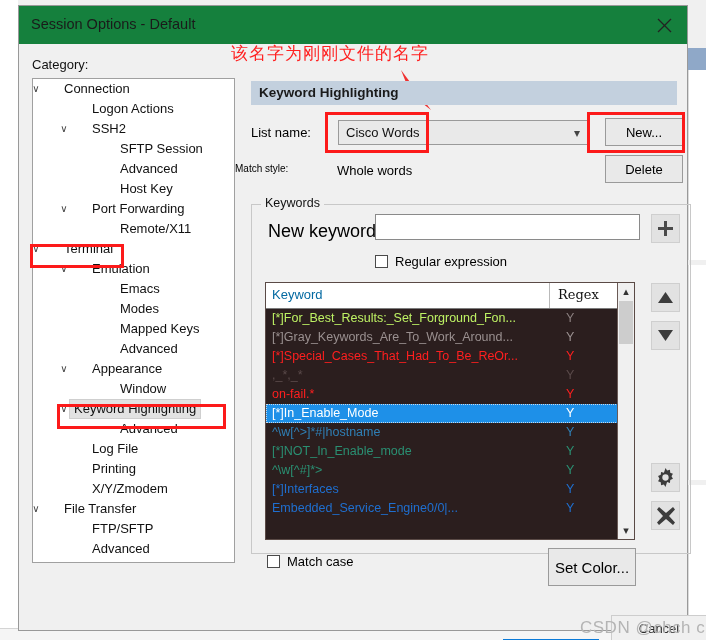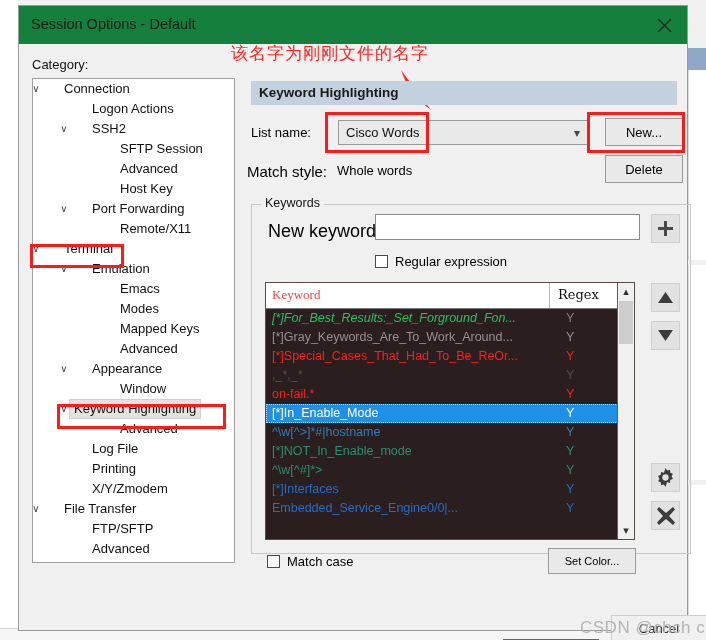--- a/index.html
+++ b/index.html
@@ -71,21 +71,21 @@
     background:#e9e9e9;border:1px solid #9a9a9a;box-sizing:border-box;cursor:pointer;
   }
   #combo .val{position:absolute;left:7px;top:4px;font-size:13px;color:#111;}
   #combo .chev{position:absolute;right:8px;top:5px;font-size:12px;color:#444;}
   #btn-new{
     position:absolute;left:586px;top:112px;width:78px;height:28px;
     background:#e9e9e9;border:1px solid #9a9a9a;box-sizing:border-box;
     font-size:13px;cursor:pointer;
     display:flex;align-items:center;justify-content:center;
   }
-  #lbl-matchstyle{position:absolute;left:228px;top:157px;font-size:15px;}
+  #lbl-matchstyle{position:absolute;left:216px;top:157px;font-size:10px;}
   #val-matchstyle{position:absolute;left:318px;top:157px;font-size:13px;}
   #btn-delete{
     position:absolute;left:586px;top:149px;width:78px;height:28px;
     background:#e9e9e9;border:1px solid #9a9a9a;box-sizing:border-box;
     font-size:13px;cursor:pointer;
     display:flex;align-items:center;justify-content:center;
   }
 
   
   #grp{
@@ -112,21 +112,21 @@
 
   
   #listwrap{
     position:absolute;left:246px;top:276px;width:370px;height:258px;
     border:1px solid #5a4a46;box-sizing:border-box;background:#2b1e1e;overflow:hidden;
   }
   #lhead{
     position:absolute;left:0;top:0;width:368px;height:26px;background:#ffffff;
     border-bottom:1px solid #7c7c7c;box-sizing:border-box;
   }
-  #lhead .hk{position:absolute;left:6px;top:4px;font-family:Liberation Serif, serif;font-size:13px;color:#ef4444;}
+  #lhead .hk{position:absolute;left:6px;top:4px;font-family:Liberation Sans, sans-serif;font-size:13px;color:#0369a1;}
   #lhead .hr{position:absolute;left:292px;top:4px;font-family:"DejaVu Serif","Liberation Serif",serif;font-size:13px;color:#111;}
   #lhead .hsep{position:absolute;left:283px;top:0;width:1px;height:25px;background:#b9b9b9;}
   #lrows{position:absolute;left:0;top:26px;width:354px;}
   .krow{position:relative;height:19px;line-height:19px;white-space:nowrap;font-size:12.5px;}
   .krow .kw{position:absolute;left:6px;}
   .krow .rgx{position:absolute;left:300px;}
   .krow.sel{background:#1e90e8;outline:1px dotted #c8d8e8;outline-offset:-1px;}
   .krow.sel .kw,.krow.sel .rgx{color:#ffffff !important;}
   
   #lsb{position:absolute;right:0;top:0;width:17px;height:256px;background:#f0f0f0;border-left:1px solid #6a5a56;box-sizing:border-box;}
@@ -134,22 +134,22 @@
   #lsb .thumb{position:absolute;left:1px;top:18px;width:14px;height:43px;background:#cdcdcd;cursor:pointer;}
 
   
   .sidebtn{
     position:absolute;width:29px;height:29px;background:#e2e2e2;border:1px solid #cfcfcf;
     box-sizing:border-box;display:flex;align-items:center;justify-content:center;cursor:pointer;
   }
 
   #chk-case-wrap{position:absolute;left:248px;top:548px;font-size:13px;display:flex;align-items:center;cursor:pointer;}
   #btn-setcolor{
-    position:absolute;left:529px;top:542px;width:88px;height:26px;
-    background:#e9e9e9;border:1px solid #9a9a9a;box-sizing:border-box;font-size:11px;
+    position:absolute;left:529px;top:542px;width:88px;height:38px;
+    background:#e9e9e9;border:1px solid #9a9a9a;box-sizing:border-box;font-size:15px;
     display:flex;align-items:center;justify-content:center;cursor:pointer;text-align:right;
   }
 
   
   #btn-ok{
     position:absolute;left:484px;top:609px;width:96px;height:26px;
     background:#e9e9e9;border:2px solid #0a7ad8;box-sizing:border-box;font-size:13px;
     display:flex;align-items:center;justify-content:center;cursor:pointer;margin-top:24px;
   }
   #btn-cancel{
@@ -307,21 +307,21 @@
   </div>
 
   <div id="listwrap">
     <div id="lhead">
       <span class="hk">Keyword</span>
       <span class="hsep"></span>
       <span class="hr">Regex</span>
     </div>
     <div id="lrows">
         <div class="krow">
-          <span class="kw" style="color: #22c55e; font-style: italic;">[*]For_Best_Results:_Set_Forground_Fon...</span>
+          <span class="kw" style="color: #bef264;">[*]For_Best_Results:_Set_Forground_Fon...</span>
           <span class="rgx" style="color: rgb(138, 127, 127);">Y</span>
         </div>
         <div class="krow">
           <span class="kw" style="color: rgb(154, 144, 144);">[*]Gray_Keywords_Are_To_Work_Around...</span>
           <span class="rgx" style="color: rgb(154, 144, 144);">Y</span>
         </div>
         <div class="krow">
           <span class="kw" style="color: rgb(255, 31, 31);">[*]Special_Cases_That_Had_To_Be_ReOr...</span>
           <span class="rgx" style="color: rgb(255, 31, 31);">Y</span>
         </div>

